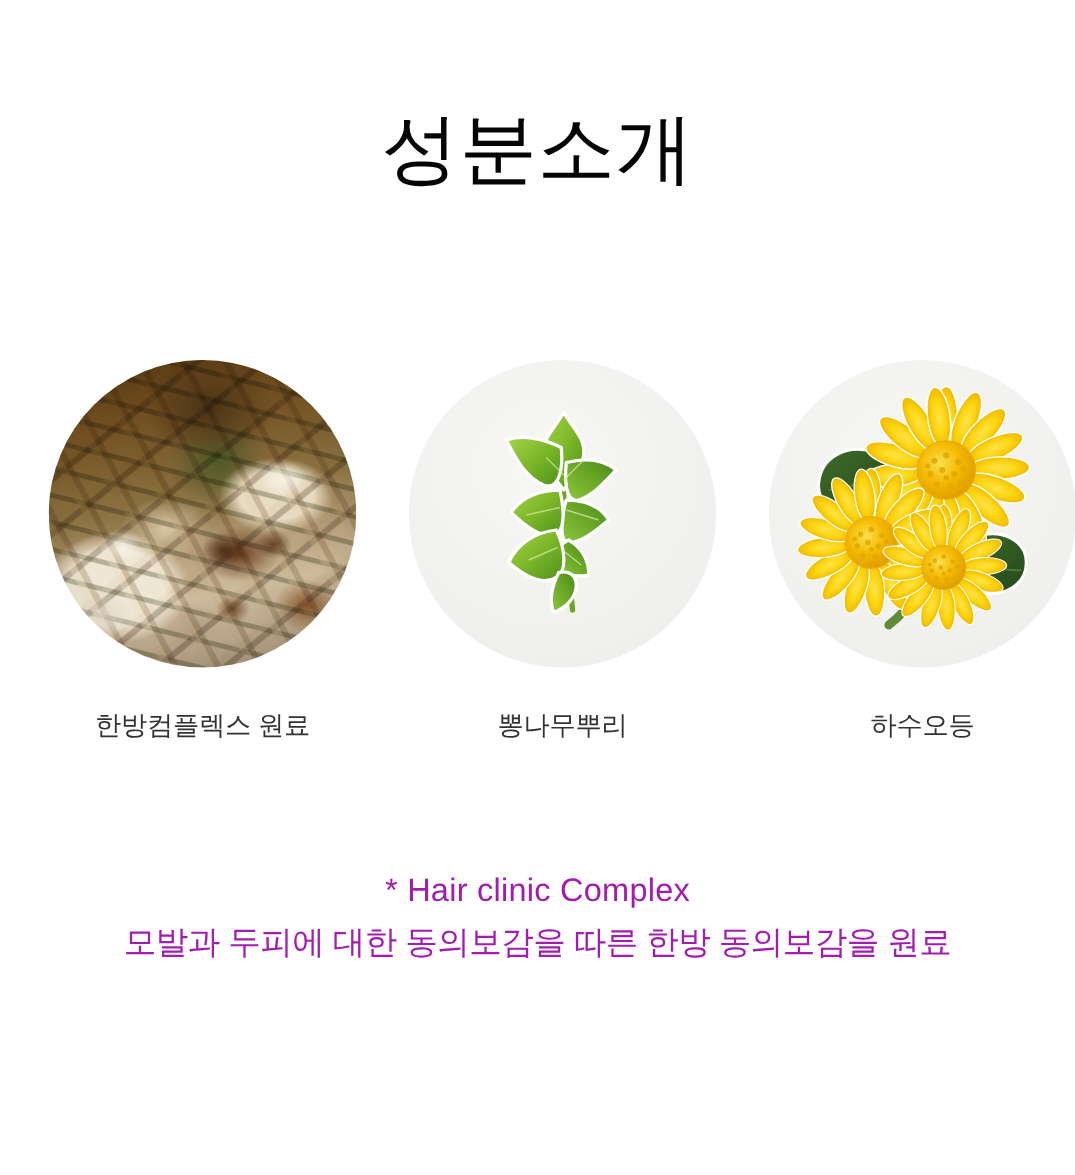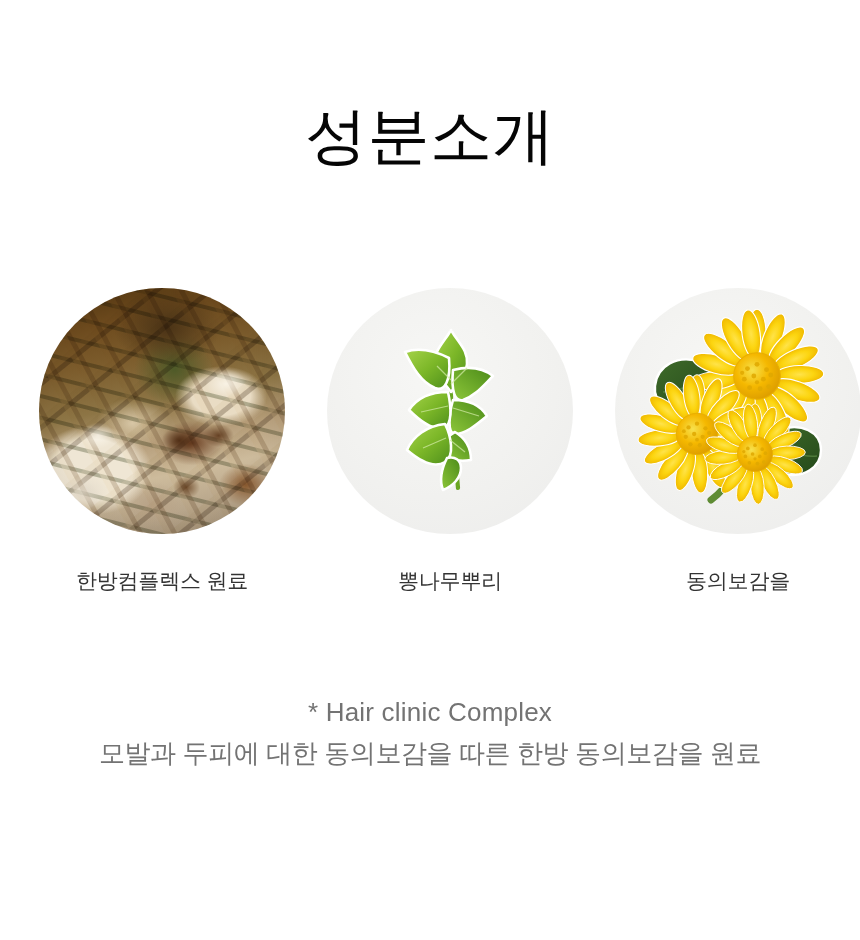--- a/index.html
+++ b/index.html
@@ -17,21 +17,21 @@
     position: relative;
     width: 860px;
     height: 940px;
     background: #ffffff;
   }
 
   
   .page-title {
     position: absolute;
     left: 0;
-    top: 96px;
+    top: 80px;
     width: 860px;
     text-align: center;
     font-size: 62px;
     line-height: 80px;
     letter-spacing: 0.5px;
     color: #050505;
     font-weight: 400;
     white-space: nowrap;
   }
 
@@ -133,21 +133,21 @@
     white-space: nowrap;
   }
 
   
   .note {
     position: absolute;
     left: 0;
     top: 692px;
     width: 860px;
     text-align: center;
-    color: #737373;
+    color: #a21caf;
   }
 
   .note-line {
     white-space: nowrap;
     letter-spacing: -0.4px;
   }
 
   .note-en {
     font-size: 26px;
     line-height: 40px;
@@ -295,21 +295,21 @@
 
           <path d="M164 142 C186 134 206 144 206 162 C206 180 188 190 170 186
                    C152 182 144 164 150 150 C153 144 158 142 164 142 Z" fill="url(#dkl)" stroke="#ffffff" stroke-width="2.4"></path>
           <path d="M154 152 C168 160 184 170 202 168" stroke="#5d8a46" stroke-width="1.6" fill="none" opacity="0.7"></path>
 
           <use href="#flower" transform="translate(142,88) scale(1.06)"></use>
           <use href="#flower" transform="translate(82,146) scale(0.94)"></use>
           <use href="#flower" transform="translate(140,166) scale(0.80)"></use>
         </svg>
       </div>
-      <div class="ingredient-label">동의보감을</div>
+      <div class="ingredient-label">하수오등</div>
     </div>
   </div>
 
   <div class="note">
     <div class="note-line note-en">* Hair clinic Complex</div>
     <div class="note-line note-ko">모발과 두피에 대한 동의보감을 따른 한방 동의보감을 원료</div>
   </div>
 
 </div>
 

